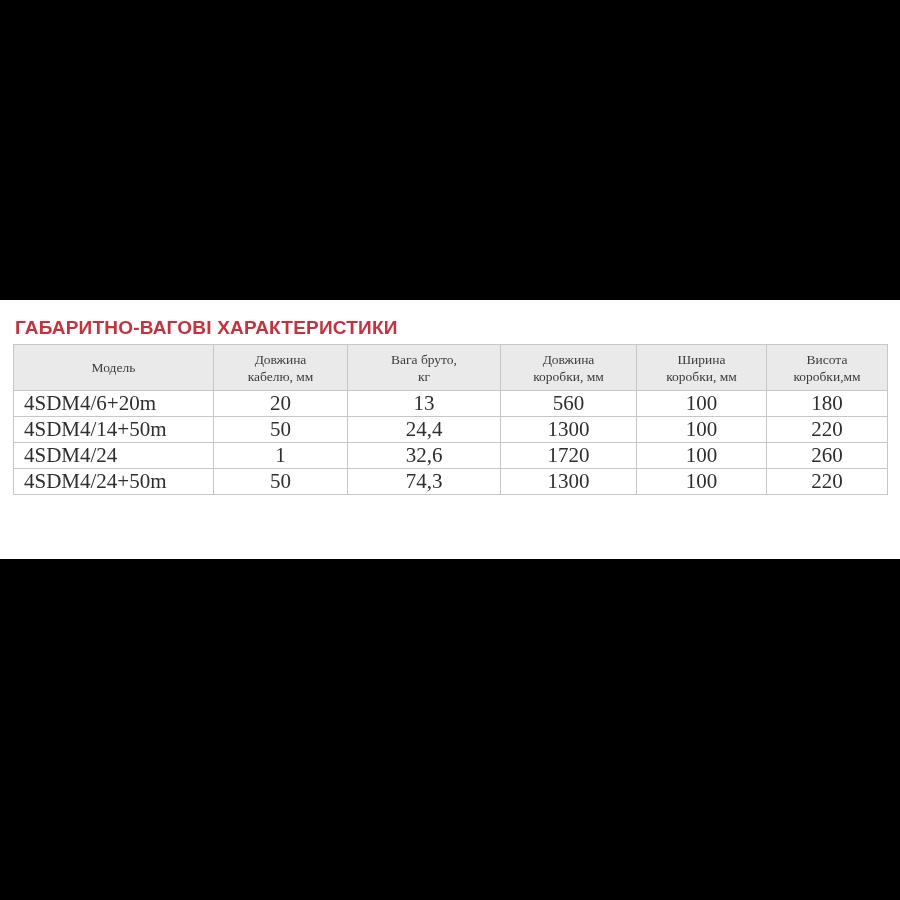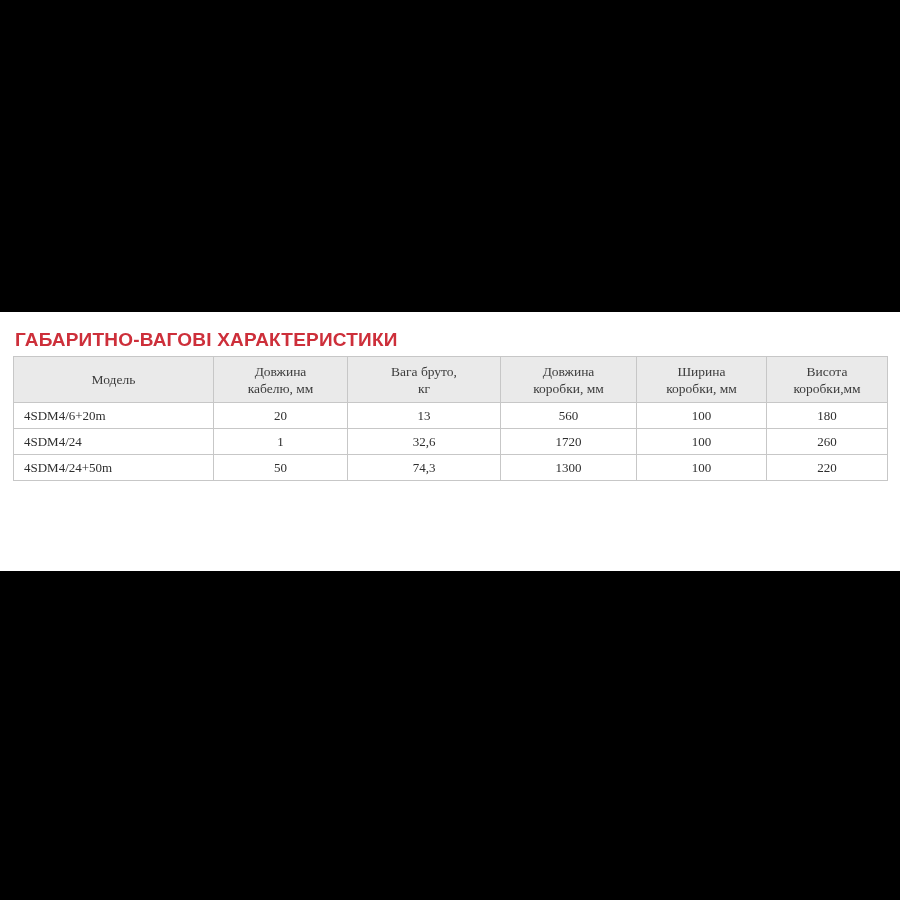--- a/index.html
+++ b/index.html
@@ -16,21 +16,21 @@
     width: 900px; height: 900px;
     background: var(--letterbox);
     font-family: "Liberation Sans", sans-serif;
     overflow: hidden;
   }
   .stage { position: relative; width: 900px; height: 900px; background: var(--letterbox); }
   .letterbox { position: absolute; left: 0; width: 900px; background: var(--letterbox); }
   .letterbox.top { top: 0; height: 316px; }
   .letterbox.bottom { top: 575px; height: 325px; }
   .content {
-    position: absolute; top: 312px; left: 0;
+    position: absolute; top: 300px; left: 0;
     width: 900px; height: 259px;
     background: var(--content-bg);
   }
   .title {
     margin: 17px 0 0 15px;
     font-size: 19px;
     font-weight: bold;
     letter-spacing: 0.2px;
     color: var(--accent-red);
     line-height: 21px;
@@ -51,21 +51,21 @@
     background: var(--header-bg);
     color: var(--header-text);
     font-weight: normal;
     font-size: 13.5px;
     line-height: 17px;
     height: 46px;
     white-space: pre-line;
   }
   table.specs td {
     color: var(--text);
-    font-size: 13px;
+    font-size: 21px;
     height: 26px;
     background: var(--content-bg);
   }
   table.specs td.model {
     text-align: left;
     padding-left: 10px;
   }
 </style>
 </head>
 <body>
@@ -103,20 +103,28 @@
       <tbody>
         <tr>
           <td class="model">4SDM4/6+20m</td>
           <td>20</td>
           <td>13</td>
           <td>560</td>
           <td>100</td>
           <td>180</td>
         </tr>
         <tr>
+          <td class="model">4SDM4/14+50m</td>
+          <td>50</td>
+          <td>24,4</td>
+          <td>1300</td>
+          <td>100</td>
+          <td>220</td>
+        </tr>
+        <tr>
           <td class="model">4SDM4/24</td>
           <td>1</td>
           <td>32,6</td>
           <td>1720</td>
           <td>100</td>
           <td>260</td>
         </tr>
         <tr>
           <td class="model">4SDM4/24+50m</td>
           <td>50</td>

